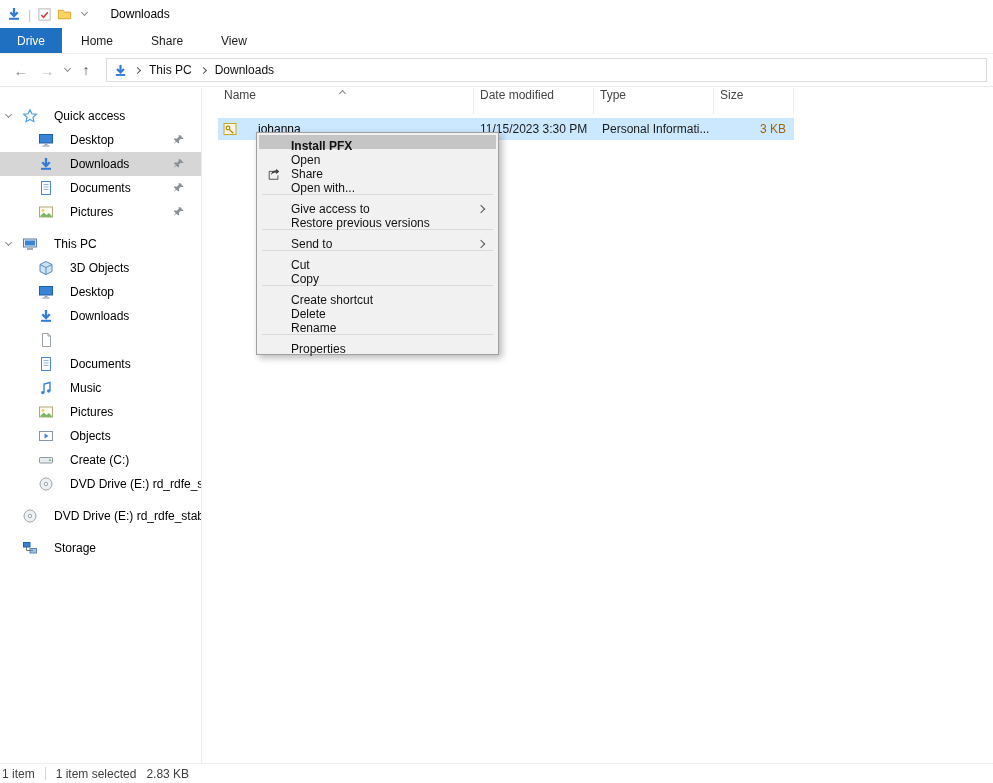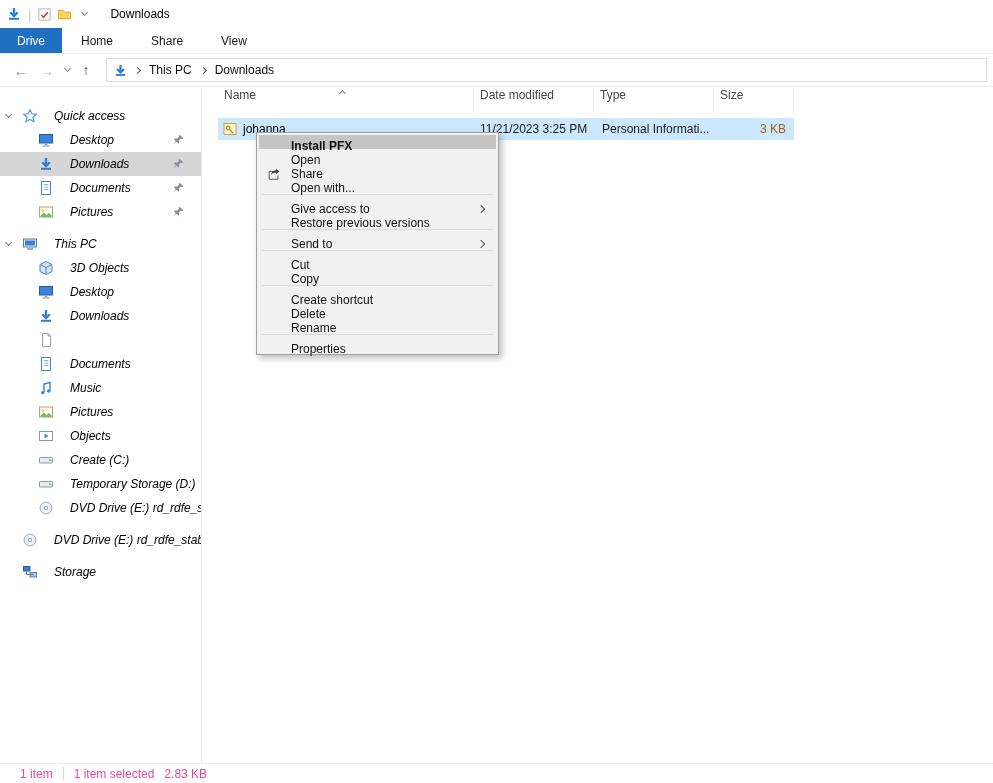--- a/index.html
+++ b/index.html
@@ -40,46 +40,46 @@
   .chev.lite { border-color:#8a8a8a; }
 
   
   .main { position:absolute; top:88px; left:0; right:0; bottom:20px; display:flex; }
   .sidebar { width:202px; border-right:1px solid #ececec; padding-top:16px; overflow:hidden; }
   .side-row { display:flex; align-items:center; height:24px; padding-left:6px; white-space:nowrap; }
   .side-row.child { padding-left:38px; }
   .side-row.selected { background:#d6d6d6; }
   .chevbox { width:16px; display:flex; justify-content:flex-start; align-items:center; flex:0 0 16px; }
   .side-row .ic { flex:0 0 16px; margin-right:8px; }
-  .side-label { overflow:hidden; white-space:nowrap;font-style:italic; }
+  .side-label { overflow:hidden; white-space:nowrap; }
   .pin { margin-left:auto; margin-right:8px; flex:0 0 12px; }
   .spacer8 { height:8px; }
 
   .content { flex:1; position:relative; }
   .colheads { display:flex; height:26px; align-items:center; padding-left:16px; color:#454545; }
   .colhead { height:100%; display:flex; align-items:flex-start; padding-left:6px;
     border-right:1px solid #ededed; position:relative; }
   .colhead.name { width:256px; }
   .colhead.date { width:120px; }
   .colhead.type { width:120px; }
   .colhead.size { width:80px; }
   .sortcaret { position:absolute; top:3px; left:122px; }
 
   .filerow { margin-left:16px; margin-top:4px; width:576px; height:22px;
     background:#cce8ff; display:flex; align-items:center; }
   .cell { overflow:hidden; white-space:nowrap; }
-  .cell.name { width:256px; display:flex; align-items:center; gap:5px; padding-left:4px; }
+  .cell.name { width:256px; display:flex; align-items:center; gap:20px; padding-left:4px; }
   .cell.date { width:120px; padding-left:6px; color:#1a1a1a; }
   .cell.type { width:120px; padding-left:8px; color:#1a1a1a; }
   .cell.size { width:80px; text-align:right; padding-right:8px; color:#a16207; }
 
   
   .statusbar { position:absolute; left:0; right:0; bottom:0; height:20px;
-    display:flex; align-items:center; padding-left:20px; gap:10px;
-    border-top:1px solid #f0f0f0; color:#ec4899; }
+    display:flex; align-items:center; padding-left:2px; gap:10px;
+    border-top:1px solid #f0f0f0; color:#404040; }
   .vdiv { width:1px; height:13px; background:#d8d8d8; }
 
   
   .ctxmenu { position:absolute; left:256px; top:132px; width:243px; z-index:10;
     background:#f1f1f1; border:1px solid #a0a0a0; padding:2px;
     box-shadow:3px 3px 7px rgba(0,0,0,0.28); }
   .mi { position:relative; height:14px; line-height:22px; padding-left:32px; color:#111; }
   .mi.bold { font-weight:bold; }
   .mi.hl { background:#c5c5c5; }
   .mi .mi-ic { position:absolute; left:8px; top:4px; }
@@ -375,28 +375,20 @@
         <span class="ic">
             <svg class="ic" width="16" height="16">
               <use href="#i-drive"></use>
             </svg>
           </span>
         <span class="side-label">Create (C:)</span>
       </div>
       <div class="side-row child">
         <span class="ic">
             <svg class="ic" width="16" height="16">
-              <use href="#i-drive"></use>
-            </svg>
-          </span>
-        <span class="side-label">Temporary Storage (D:)</span>
-      </div>
-      <div class="side-row child">
-        <span class="ic">
-            <svg class="ic" width="16" height="16">
               <use href="#i-dvd"></use>
             </svg>
           </span>
         <span class="side-label">DVD Drive (E:) rd_rdfe_stable</span>
       </div>
 
       <div class="spacer8"></div>
 
       <div class="side-row">
         <span class="chevbox"></span>
@@ -441,21 +433,21 @@
 
       <div class="filerow">
         <div class="cell name">
           <span>
               <svg class="ic" width="16" height="16">
                 <use href="#i-cert"></use>
               </svg>
             </span>
           <span>johanna</span>
         </div>
-        <div class="cell date">11/21/2023 3:25 PM</div>
+        <div class="cell date">11/15/2023 3:30 PM</div>
         <div class="cell type">Personal Informati...</div>
         <div class="cell size">3 KB</div>
       </div>
     </div>
   </div>
 
   <div class="statusbar">
     <span>1 item</span>
     <span class="vdiv"></span>
     <span>1 item selected</span>

